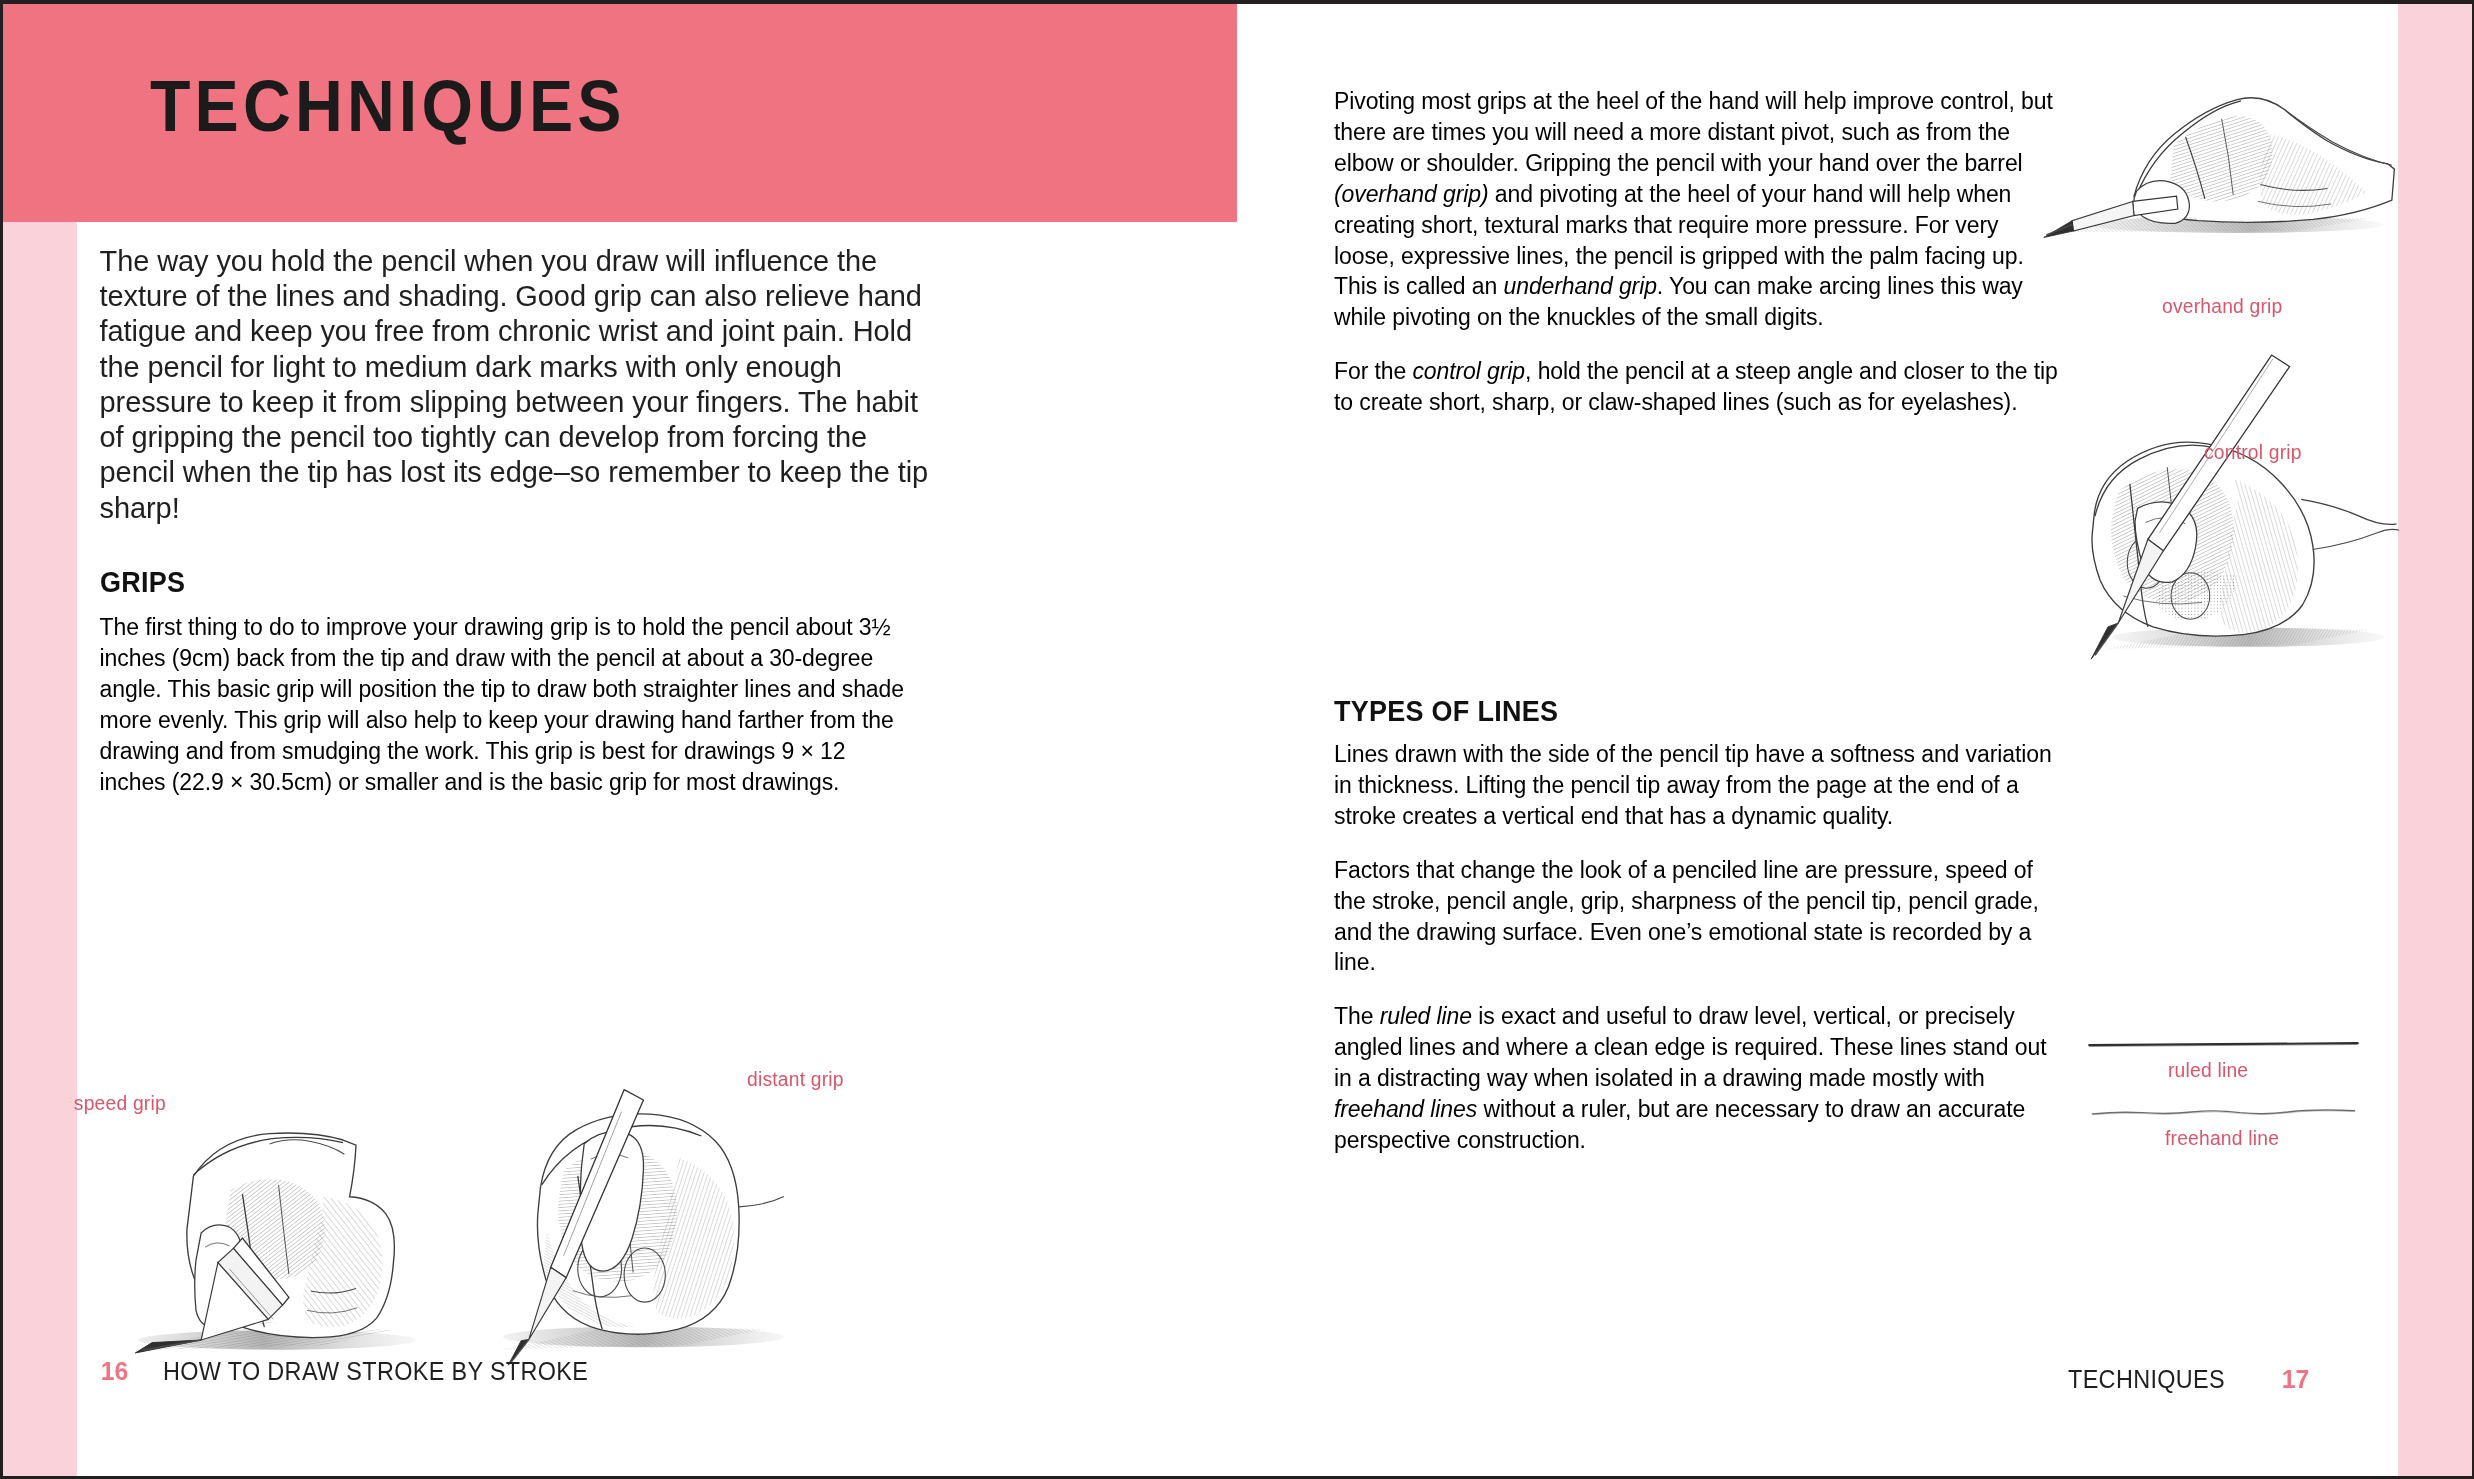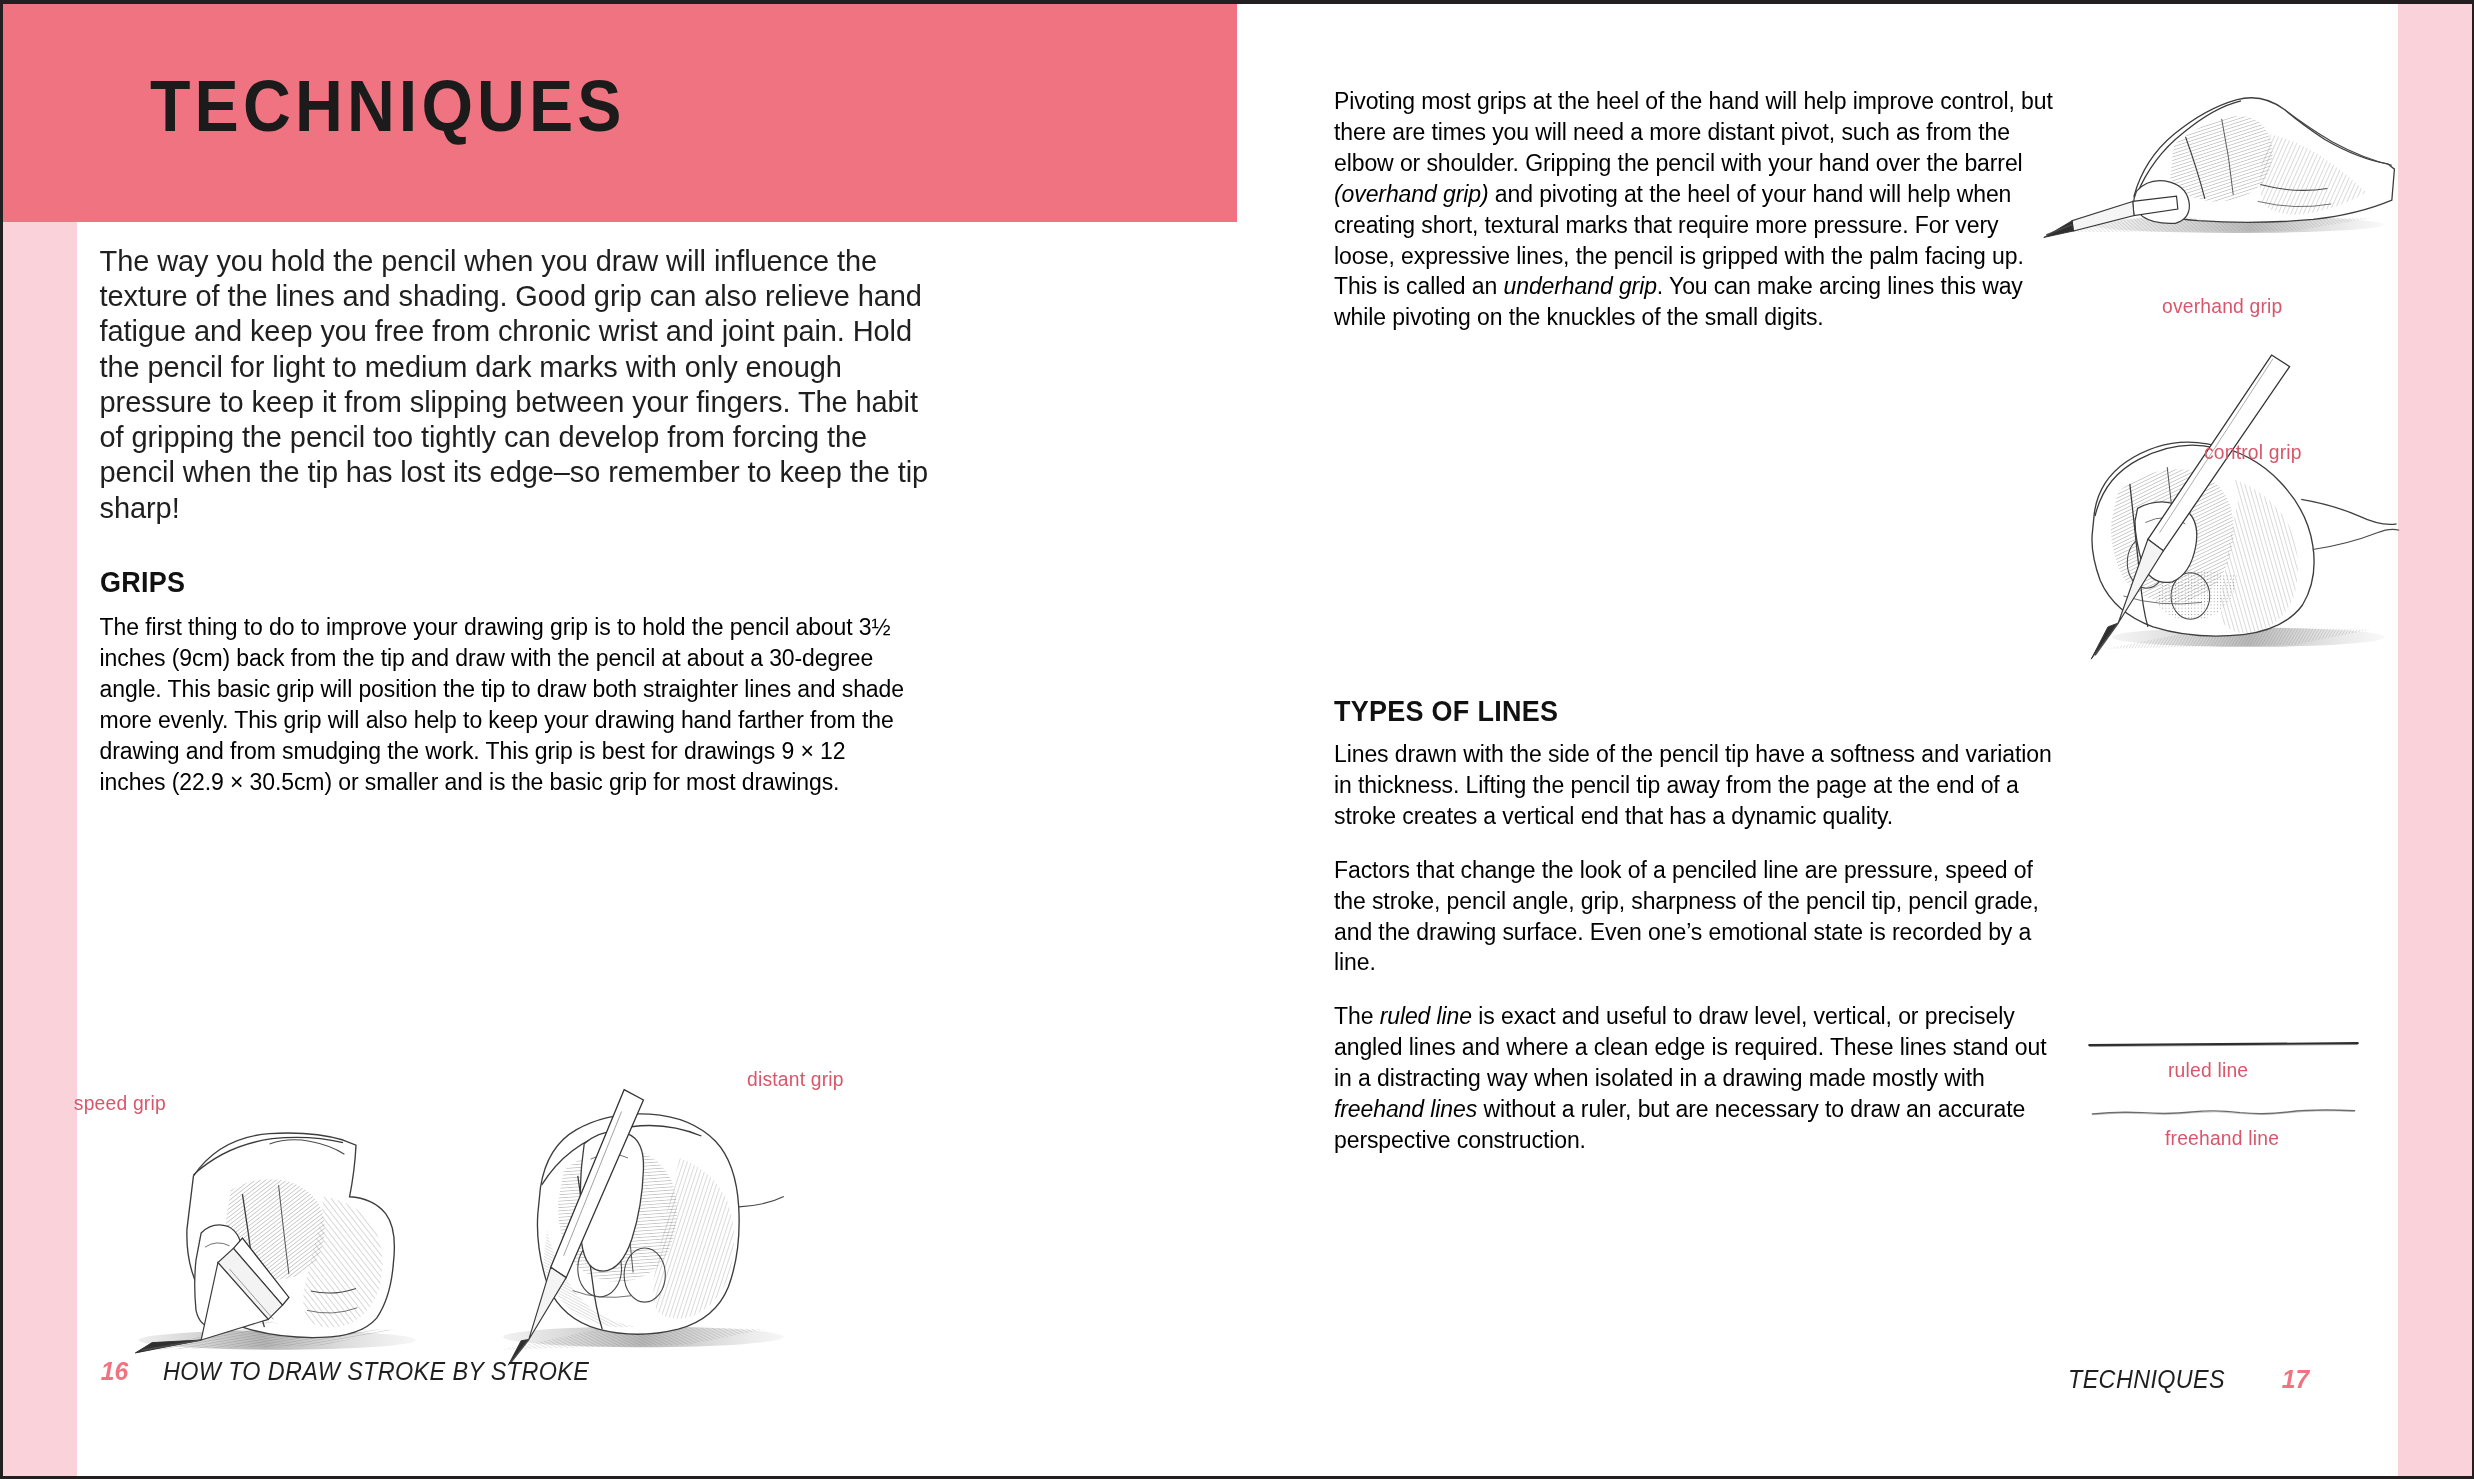--- a/index.html
+++ b/index.html
@@ -134,21 +134,20 @@
     white-space: nowrap;
     letter-spacing: 0.2px;
   }
 
   
   .footer {
     position: absolute;
     bottom: 0;
     font-size: 0;
     white-space: nowrap;
-    font-style: italic;
   }
   .folio {
     display: inline-block;
     font-size: 26px;
     font-weight: 700;
     color: #ef7380;
     font-family: "Liberation Sans", sans-serif;
     vertical-align: baseline;
     transform: scaleX(0.95);
   }
@@ -312,20 +311,23 @@
   <div id="banner">
     <div id="banner-title">TECHNIQUES</div>
   </div>
 
   <div id="page-right">
 
     <div class="col body-sm" style="left:97px; top:82px; width:728px;">
       <p>
         <span>Pivoting most grips at the heel of the hand will help improve control, but there are times you will need a more distant pivot, such as from the elbow or shoulder. Gripping the pencil with your hand over the barrel </span><em>(overhand grip)</em><span> and pivoting at the heel of your hand will help when creating short, textural marks that require more pressure. For very loose, expressive lines, the pencil is gripped with the palm facing up. This is called an </span><em>underhand grip</em><span>. You can make arcing lines this way while pivoting on the knuckles of the small digits.</span>
       </p>
+      <p>
+        <span>For the </span><em>control grip</em><span>, hold the pencil at a steep angle and closer to the tip to create short, sharp, or claw-shaped lines (such as for eyelashes).</span>
+      </p>
     </div>
 
     <div class="col sec-head" style="left:97px; top:691px;">TYPES OF LINES</div>
 
     <div class="col body-sm" style="left:97px; top:735px; width:728px;">
       <p>Lines drawn with the side of the pencil tip have a softness and variation in thickness. Lifting the pencil tip away from the page at the end of a stroke creates a vertical end that has a dynamic quality.</p>
       <p>Factors that change the look of a penciled line are pressure, speed of the stroke, pencil angle, grip, sharpness of the pencil tip, pencil grade, and the drawing surface. Even one’s emotional state is recorded by a line.</p>
       <p>
         <span>The </span><em>ruled line</em><span> is exact and useful to draw level, vertical, or precisely angled lines and where a clean edge is required. These lines stand out in a distracting way when isolated in a drawing made mostly with </span><em>freehand lines</em><span> without a ruler, but are necessary to draw an accurate perspective construction.</span>
       </p>

